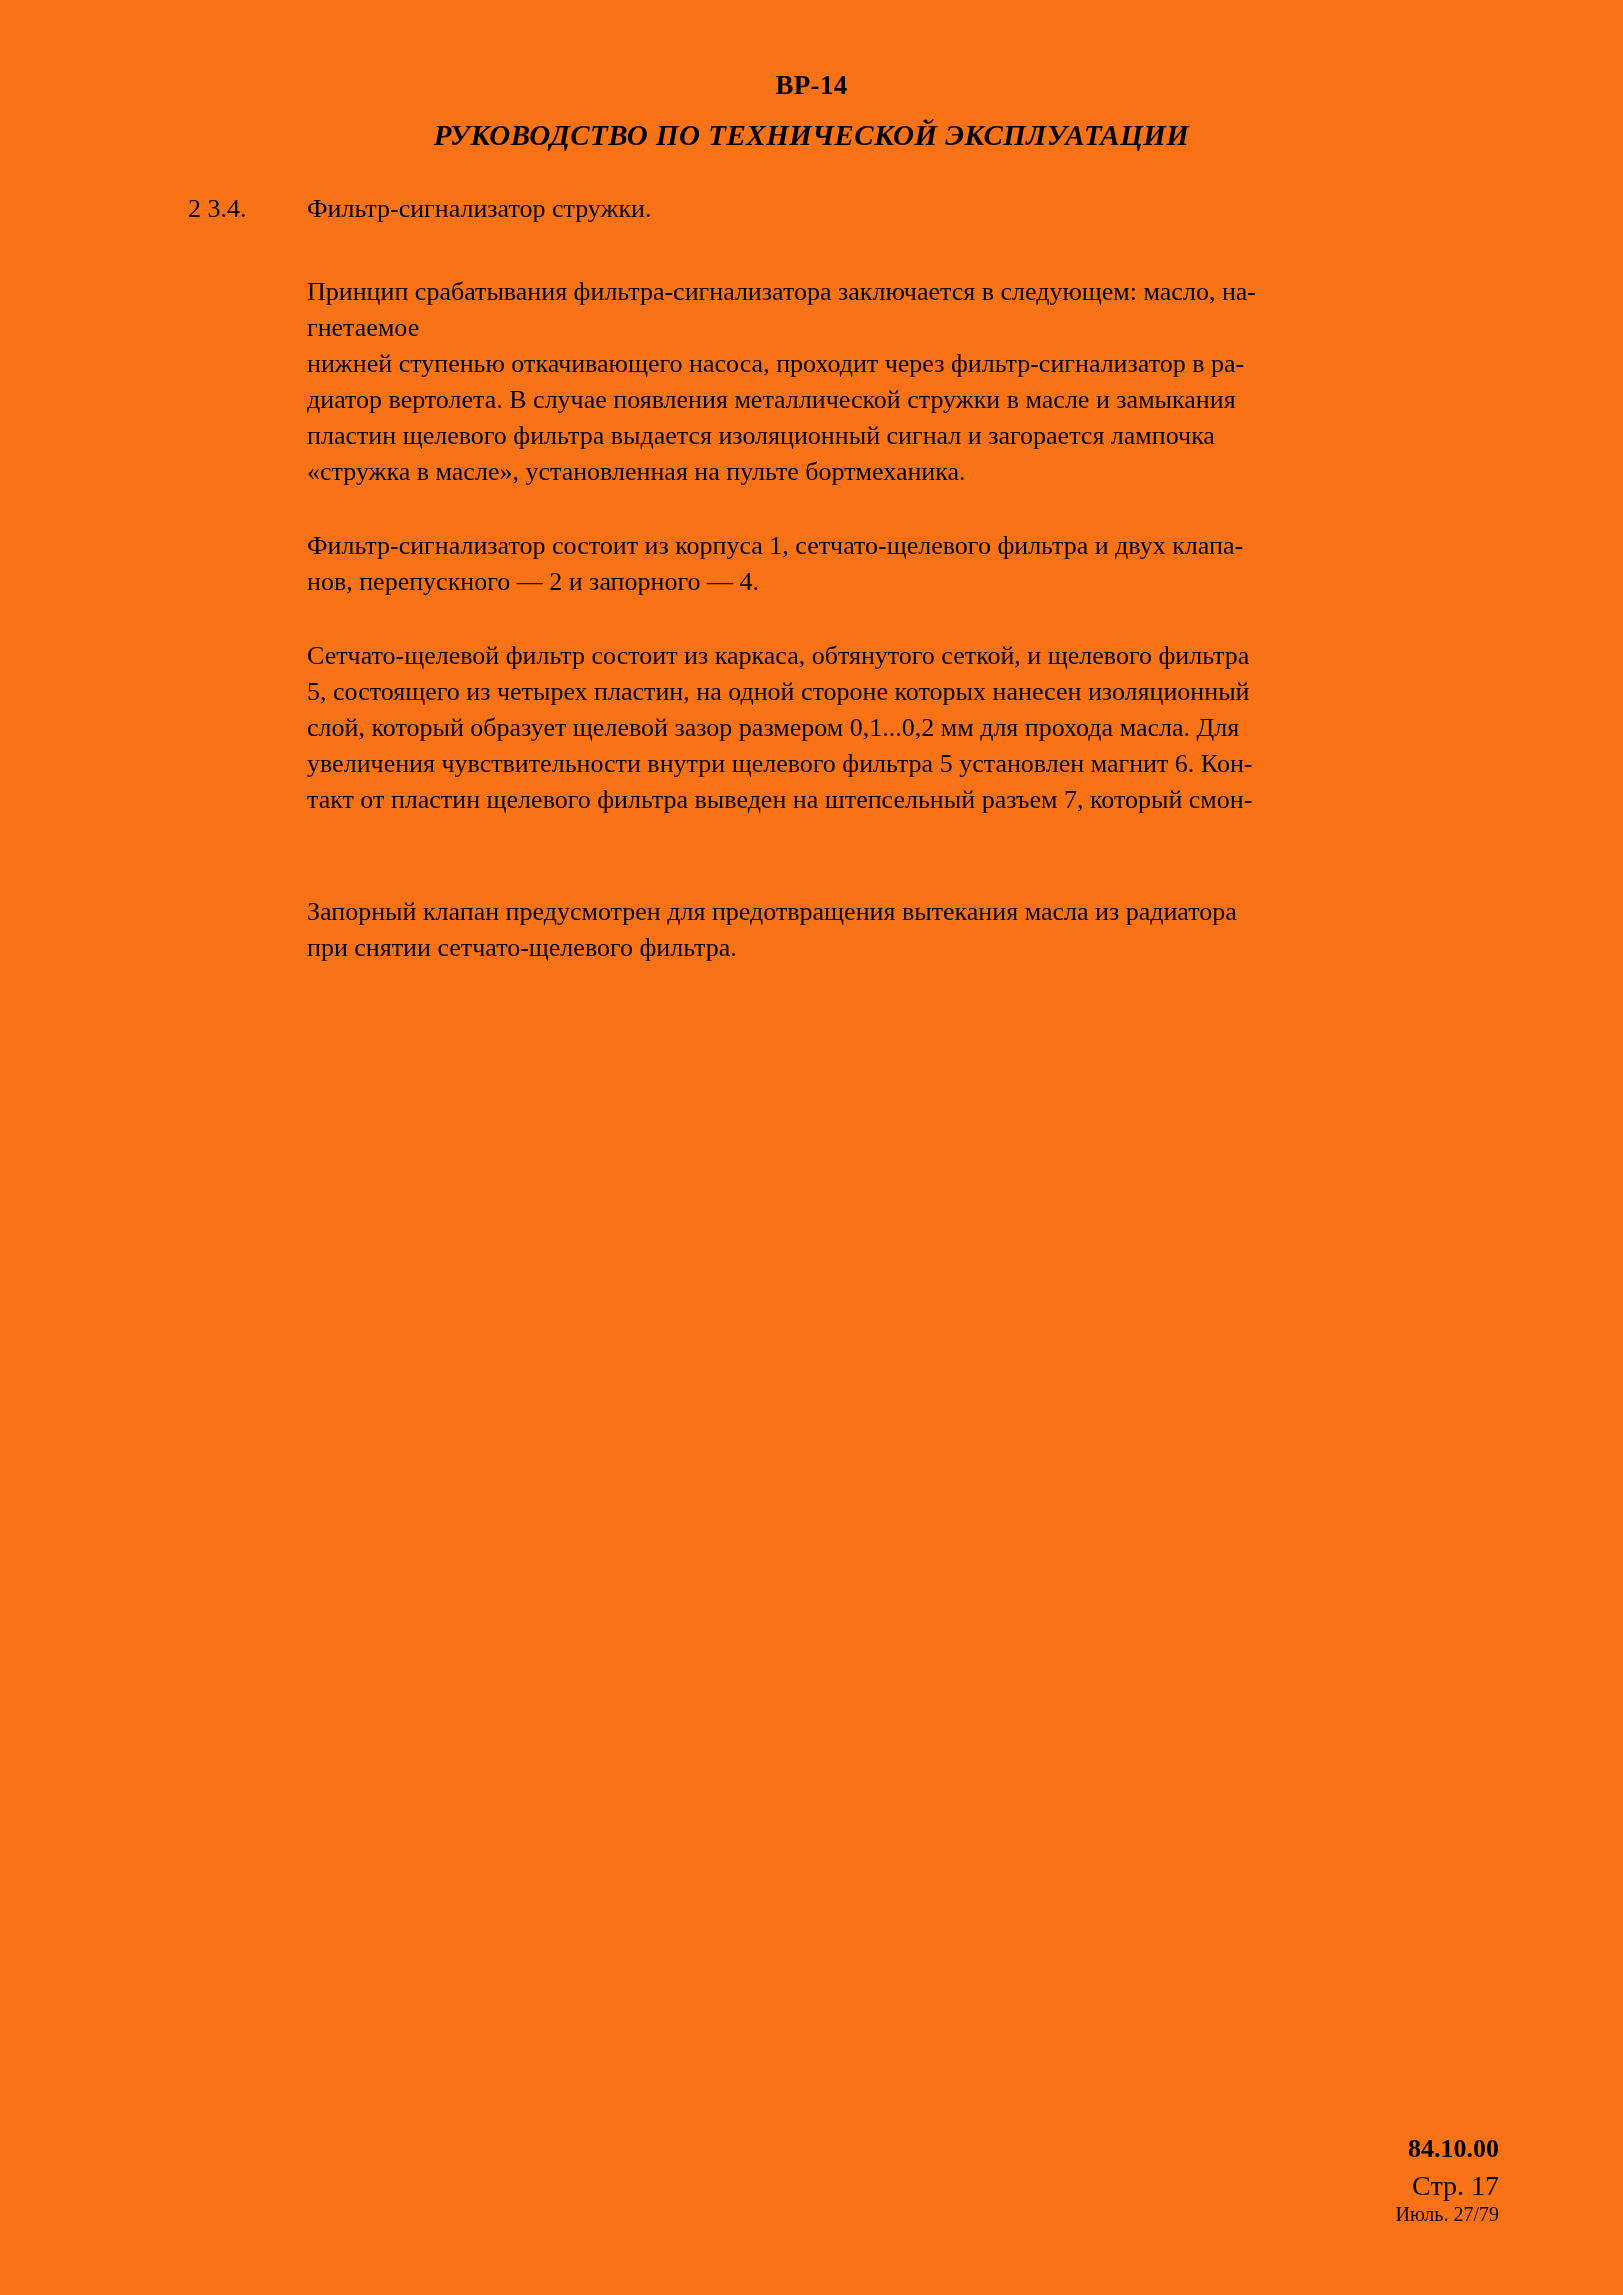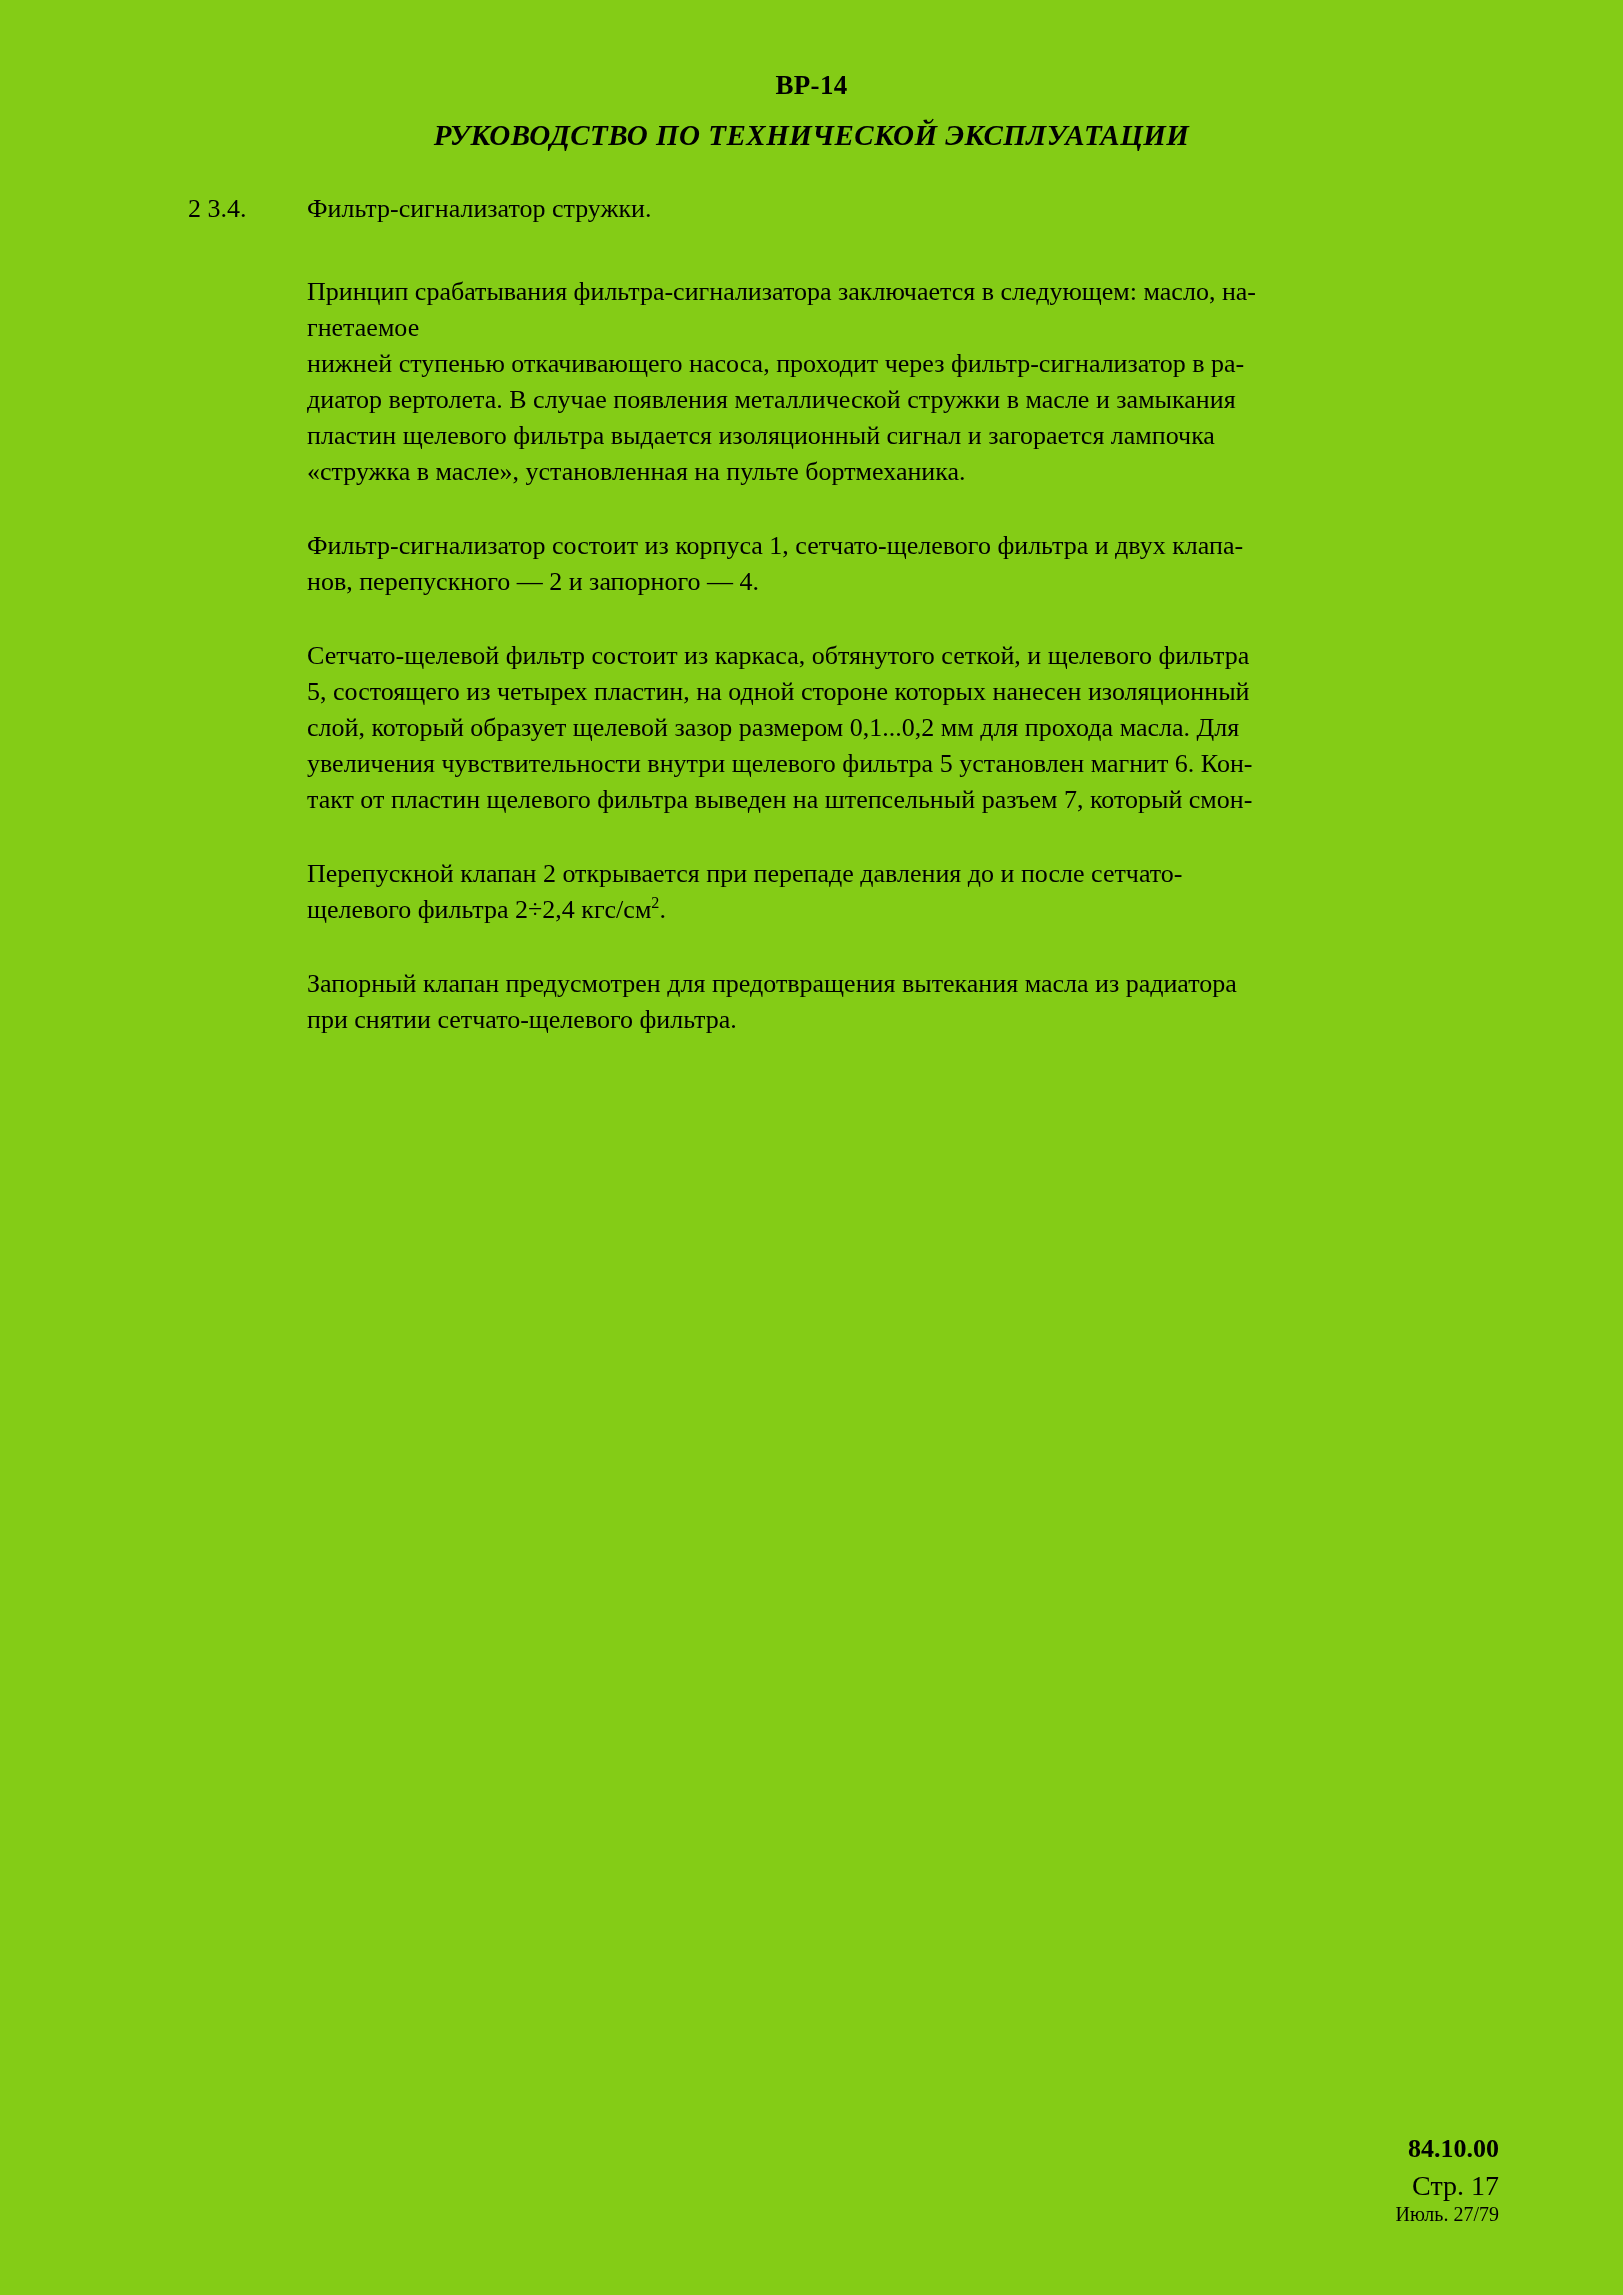--- a/index.html
+++ b/index.html
@@ -5,21 +5,21 @@
 <style>
   html, body {
     margin: 0;
     padding: 0;
     background: #ffffff;
   }
   .page {
     position: relative;
     width: 1623px;
     height: 2295px;
-    background: #84cc16;
+    background: #f97316;
     color: #000000;
     font-family: "Liberation Serif", "DejaVu Serif", serif;
     box-sizing: border-box;
     overflow: hidden;
   }
 
   
   .doc-header {
     position: absolute;
     top: 72px;
@@ -159,24 +159,20 @@
       <p class="para">
         <span class="ln">Сетчато-щелевой фильтр состоит из каркаса, обтянутого сеткой, и щелевого фильтра</span>
         <span class="ln">5, состоящего из четырех пластин, на одной стороне которых нанесен изоляционный</span>
         <span class="ln">слой, который образует щелевой зазор размером 0,1...0,2 мм для прохода масла. Для</span>
         <span class="ln">увеличения чувствительности внутри щелевого фильтра 5 установлен магнит 6. Кон-</span>
         <span class="ln">такт от пластин щелевого фильтра выведен на штепсельный разъем 7, который смон-</span>
       </p>
 
       <div class="gap-md"></div>
 
-      <p class="para">
-        <span class="ln">Перепускной клапан 2 открывается при перепаде давления до и после сетчато-</span>
-        <span class="ln"><span>щелевого фильтра 2÷2,4 кгс/см</span><sup class="sq">2</sup><span>.</span></span>
-      </p>
 
       <div class="gap-md"></div>
 
       <p class="para">
         <span class="ln">Запорный клапан предусмотрен для предотвращения вытекания масла из радиатора</span>
         <span class="ln">при снятии сетчато-щелевого фильтра.</span>
       </p>
 
     </div>
   </div>

